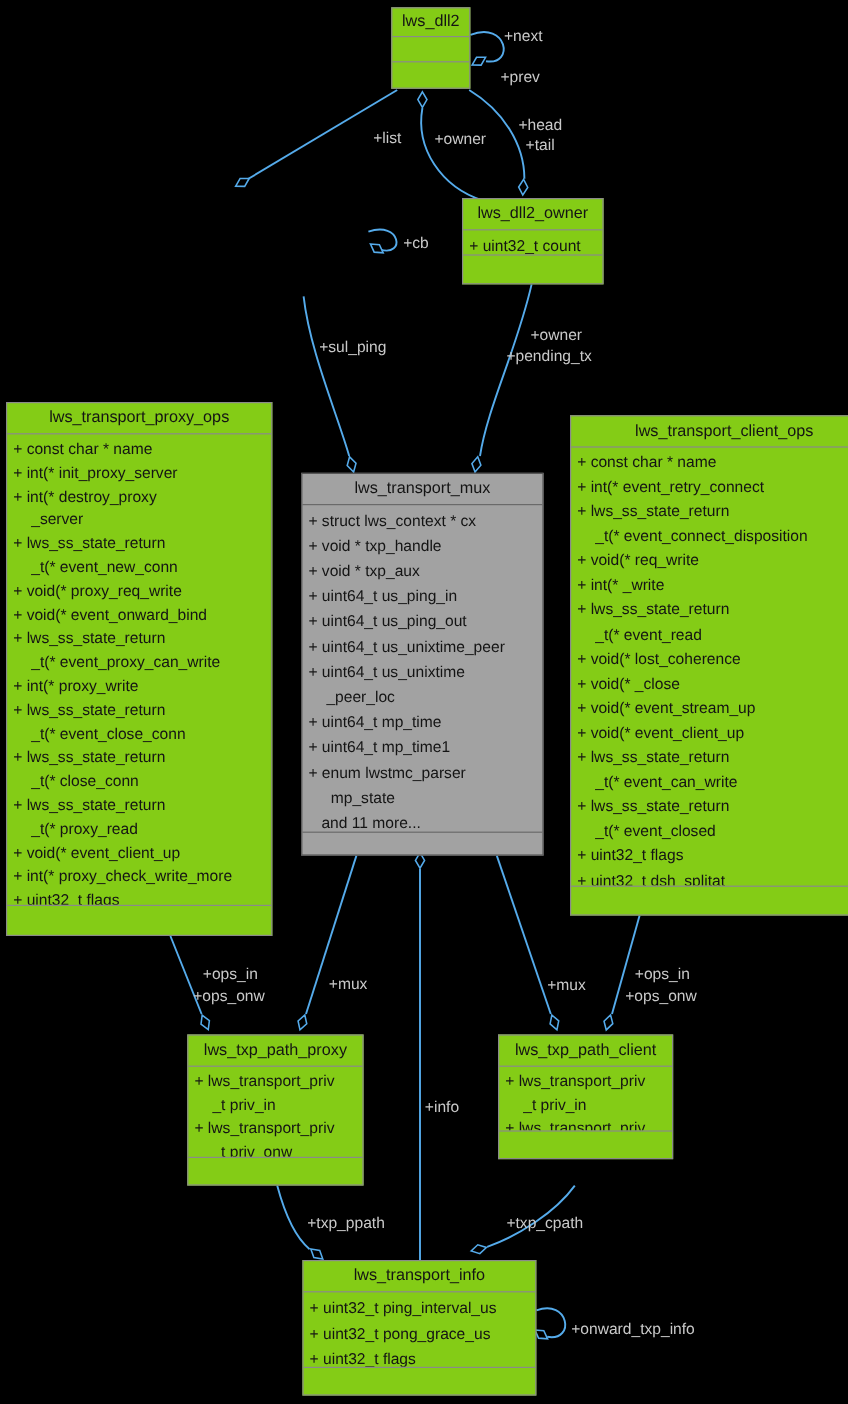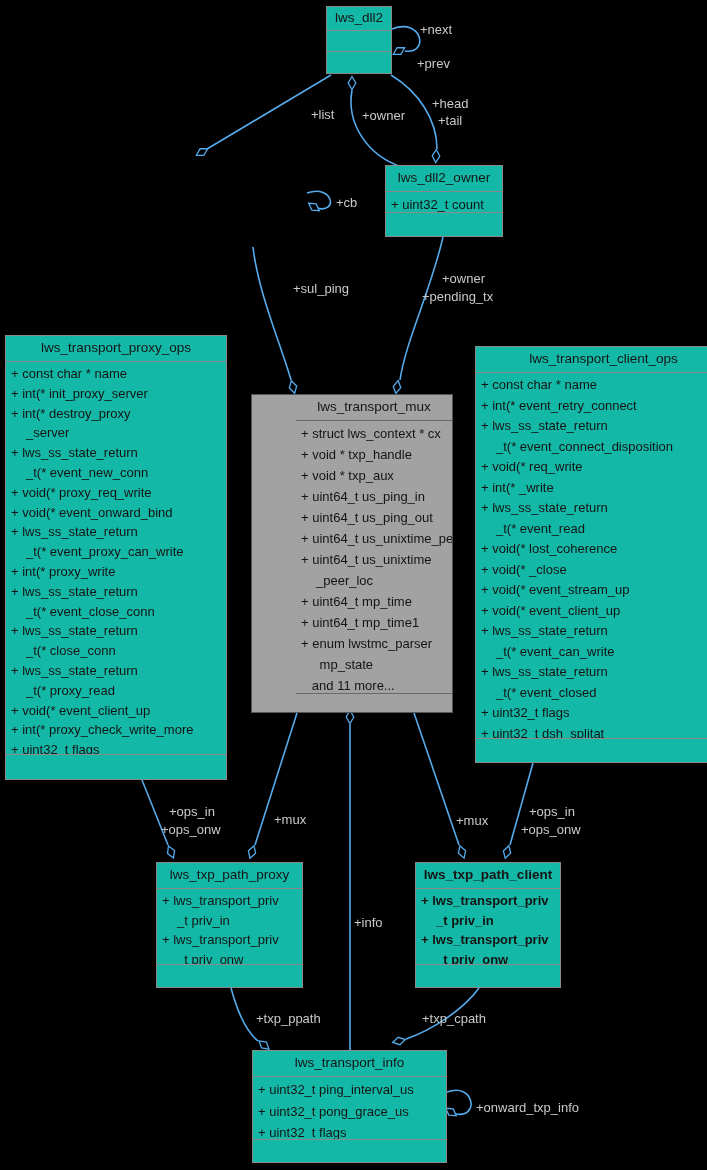--- a/index.html
+++ b/index.html
@@ -2,30 +2,30 @@
 <html><head>
 <meta charset="utf-8">
 <style>
   html,body{margin:0;padding:0;background:#000;}
   #canvas{position:relative;width:707px;height:1170px;background:#000;overflow:hidden;
           font-family:"Liberation Sans",sans-serif;}
   svg.edges{position:absolute;left:0;top:0;pointer-events:none;}
   svg.edges path{fill:none;stroke:#55abeb;stroke-width:1.6px;}
   svg.edges polygon{fill:#000;stroke:#55abeb;stroke-width:1.3px;}
 
-  .cls{position:absolute;display:flex;flex-direction:column;background:#14b8a6;
+  .cls{position:absolute;display:flex;flex-direction:column;background:#84cc16;
        border:1px solid #8a8a8a;box-sizing:border-box;color:#141414;}
   .cls-title{flex:0 0 25px;line-height:24px;text-align:center;font-size:13.5px;
              border-bottom:1px solid #8a8a8a;white-space:nowrap;overflow:hidden;}
   .cls-members{flex:1 1 auto;overflow:hidden;padding:2px 3px 0 5px;font-size:13px;}
   .cls-members .mem{white-space:pre;padding-left:15px;text-indent:-15px;}
   .cls-empty{flex:0 0 22px;border-top:1px solid #8a8a8a;}
   .cls-mid{border-top:0;}
 
-  .cls.gray{background:#a2a2a2;border-color:#565656;padding-left:44px;}
+  .cls.gray{background:#a2a2a2;border-color:#565656;}
   .cls.gray .cls-title{border-bottom-color:#6a6a6a;}
   .cls.gray .cls-empty{border-top-color:#6a6a6a;}
 
   .elabel{position:absolute;color:#c9c9c9;font-size:13px;line-height:15px;white-space:nowrap;}
 </style>
 </head>
 <body>
 
 <div id="canvas">
 
@@ -168,21 +168,21 @@
     <div class="cls-title">lws_txp_path_proxy</div>
     <div class="cls-members" style="line-height:19.7px;">
         <div class="mem">+ lws_transport_priv
 _t priv_in</div>
         <div class="mem">+ lws_transport_priv
 _t priv_onw</div>
       </div>
     <div class="cls-empty" style="flex:0 0 22px;"></div>
   </div>
 
-  <div class="cls" style="left:415px;top:862px;width:146px;height:126px;font-weight:bold;">
+  <div class="cls" style="left:415px;top:862px;width:146px;height:104px;">
     <div class="cls-title">lws_txp_path_client</div>
     <div class="cls-members" style="line-height:19.7px;">
         <div class="mem">+ lws_transport_priv
 _t priv_in</div>
         <div class="mem">+ lws_transport_priv
 _t priv_onw</div>
       </div>
     <div class="cls-empty" style="flex:0 0 22px;"></div>
   </div>
 
@@ -196,21 +196,21 @@
     <div class="cls-empty" style="flex:0 0 22px;"></div>
   </div>
 
   <div class="elabel" style="left:420px;top:22px;">+next</div>
   <div class="elabel" style="left:417px;top:56px;">+prev</div>
   <div class="elabel" style="left:311px;top:107px;">+list</div>
   <div class="elabel" style="left:362px;top:108px;">+owner</div>
   <div class="elabel" style="left:432px;top:96px;text-align:center;">+head</div>
   <div class="elabel" style="left:438px;top:113px;">+tail</div>
   <div class="elabel" style="left:336px;top:195px;">+cb</div>
-  <div class="elabel" style="left:266px;top:281px;margin-left:27px;">+sul_ping</div>
+  <div class="elabel" style="left:266px;top:281px;">+sul_ping</div>
   <div class="elabel" style="left:442px;top:271px;">+owner</div>
   <div class="elabel" style="left:422px;top:289px;">+pending_tx</div>
   <div class="elabel" style="left:169px;top:804px;">+ops_in</div>
   <div class="elabel" style="left:161px;top:822px;">+ops_onw</div>
   <div class="elabel" style="left:274px;top:812px;">+mux</div>
   <div class="elabel" style="left:456px;top:813px;">+mux</div>
   <div class="elabel" style="left:529px;top:804px;">+ops_in</div>
   <div class="elabel" style="left:521px;top:822px;">+ops_onw</div>
   <div class="elabel" style="left:354px;top:915px;">+info</div>
   <div class="elabel" style="left:256px;top:1011px;">+txp_ppath</div>

